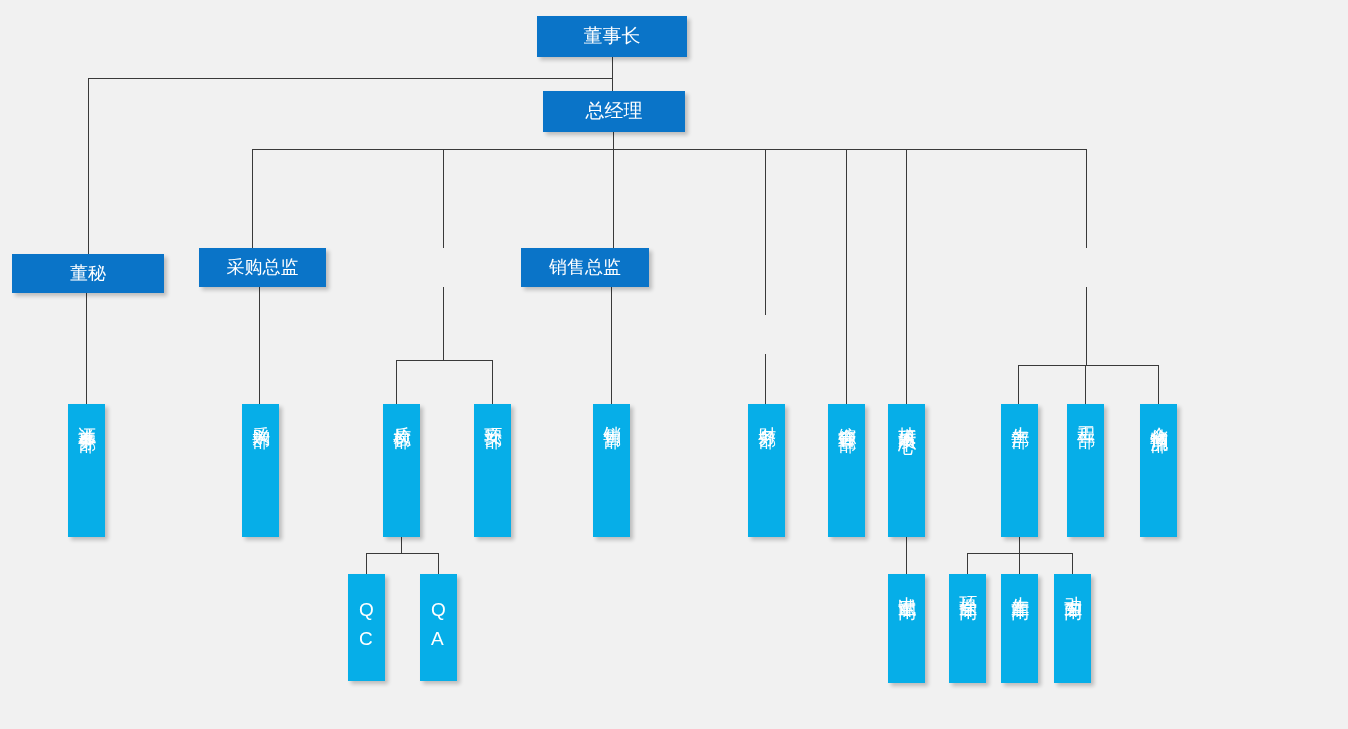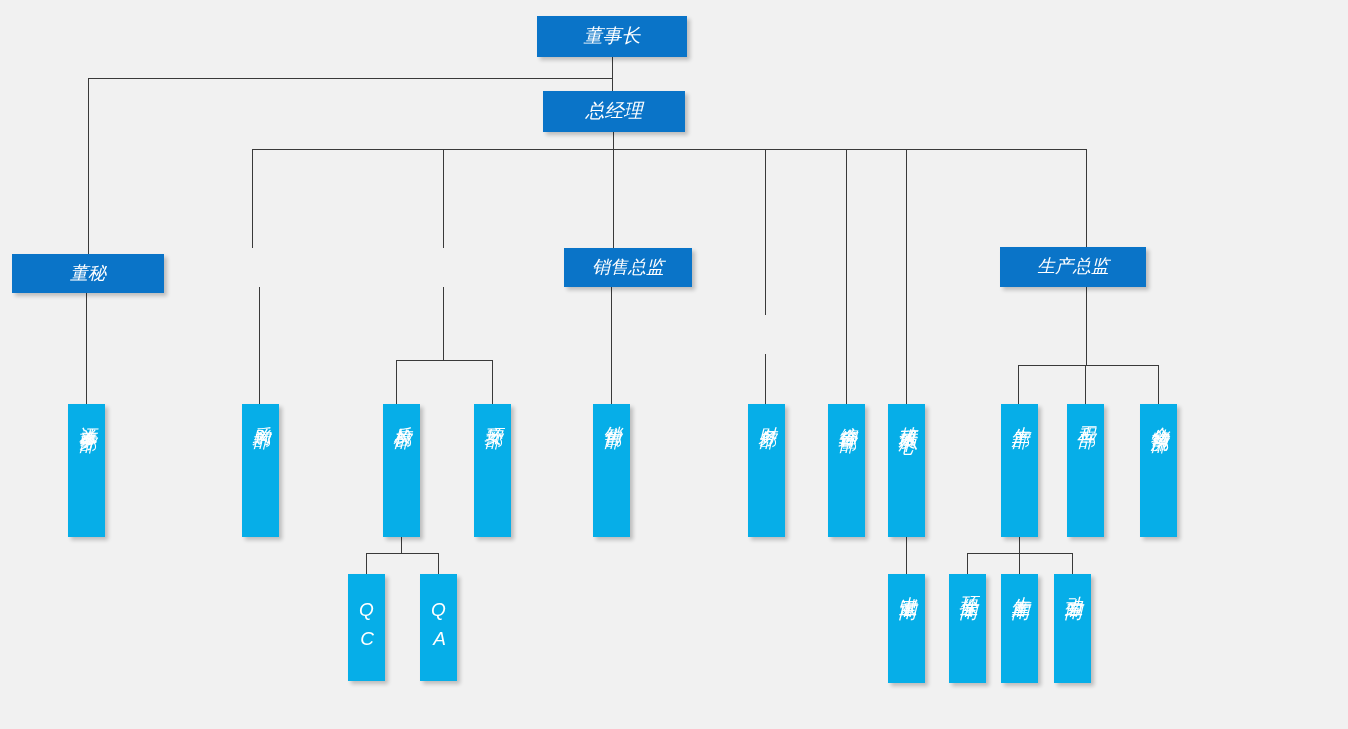--- a/index.html
+++ b/index.html
@@ -18,25 +18,24 @@
   .ln.h{height:1px;}
 
   
   .node{
     position:absolute;
     box-sizing:border-box;
     color:#ffffff;
     display:flex;
     align-items:center;
     justify-content:center;
-    text-align:right;
+    text-align:left;
     box-shadow:3px 3px 4px rgba(0,0,0,.22);
     line-height:1.08;
     user-select:none;
-    font-style:italic;
   }
   .node.lvl-exec{ background:#0a74c8; font-size:19px; }
   .node.lvl-dir { background:#0a74c8; font-size:18px; }
   .node.leaf{
     background:#06aee8;
     font-size:18px;
     writing-mode:vertical-rl;
     text-orientation:upright;
     letter-spacing:2px;
     padding-top:8px;
@@ -106,26 +105,26 @@
   <div class="ln v" style="left:967px;top:553px;height:21px;"></div>
   <div class="ln v" style="left:1019px;top:553px;height:21px;"></div>
   <div class="ln v" style="left:1072px;top:553px;height:21px;"></div>
 
   <div class="node lvl-exec" style="left:537px;top:16px;width:150px;height:41px;">董事长</div>
 
   <div class="node lvl-exec" style="left:543px;top:91px;width:142px;height:41px;">总经理</div>
 
   <div class="node lvl-dir" style="left:12px;top:254px;width:152px;height:39px;">董秘</div>
 
+  <div class="node lvl-dir" style="left:199px;top:248px;width:127px;height:39px;">采购总监</div>
 
 
-  <div class="node lvl-dir" style="left:564px;top:248px;width:128px;height:39px;">销售总监</div>
+  <div class="node lvl-dir" style="left:521px;top:248px;width:128px;height:39px;">销售总监</div>
 
 
-  <div class="node lvl-dir" style="left:1000px;top:247px;width:146px;height:40px;">生产总监</div>
 
   <div class="node leaf" style="left:68px;top:404px;width:37px;height:133px;">证券事务部</div>
 
   <div class="node leaf" style="left:242px;top:404px;width:37px;height:133px;">采购部</div>
 
   <div class="node leaf" style="left:383px;top:404px;width:37px;height:133px;">质检部</div>
 
   <div class="node leaf" style="left:474px;top:404px;width:37px;height:133px;">安环部</div>
 
   <div class="node leaf" style="left:593px;top:404px;width:37px;height:133px;">销售部</div>

